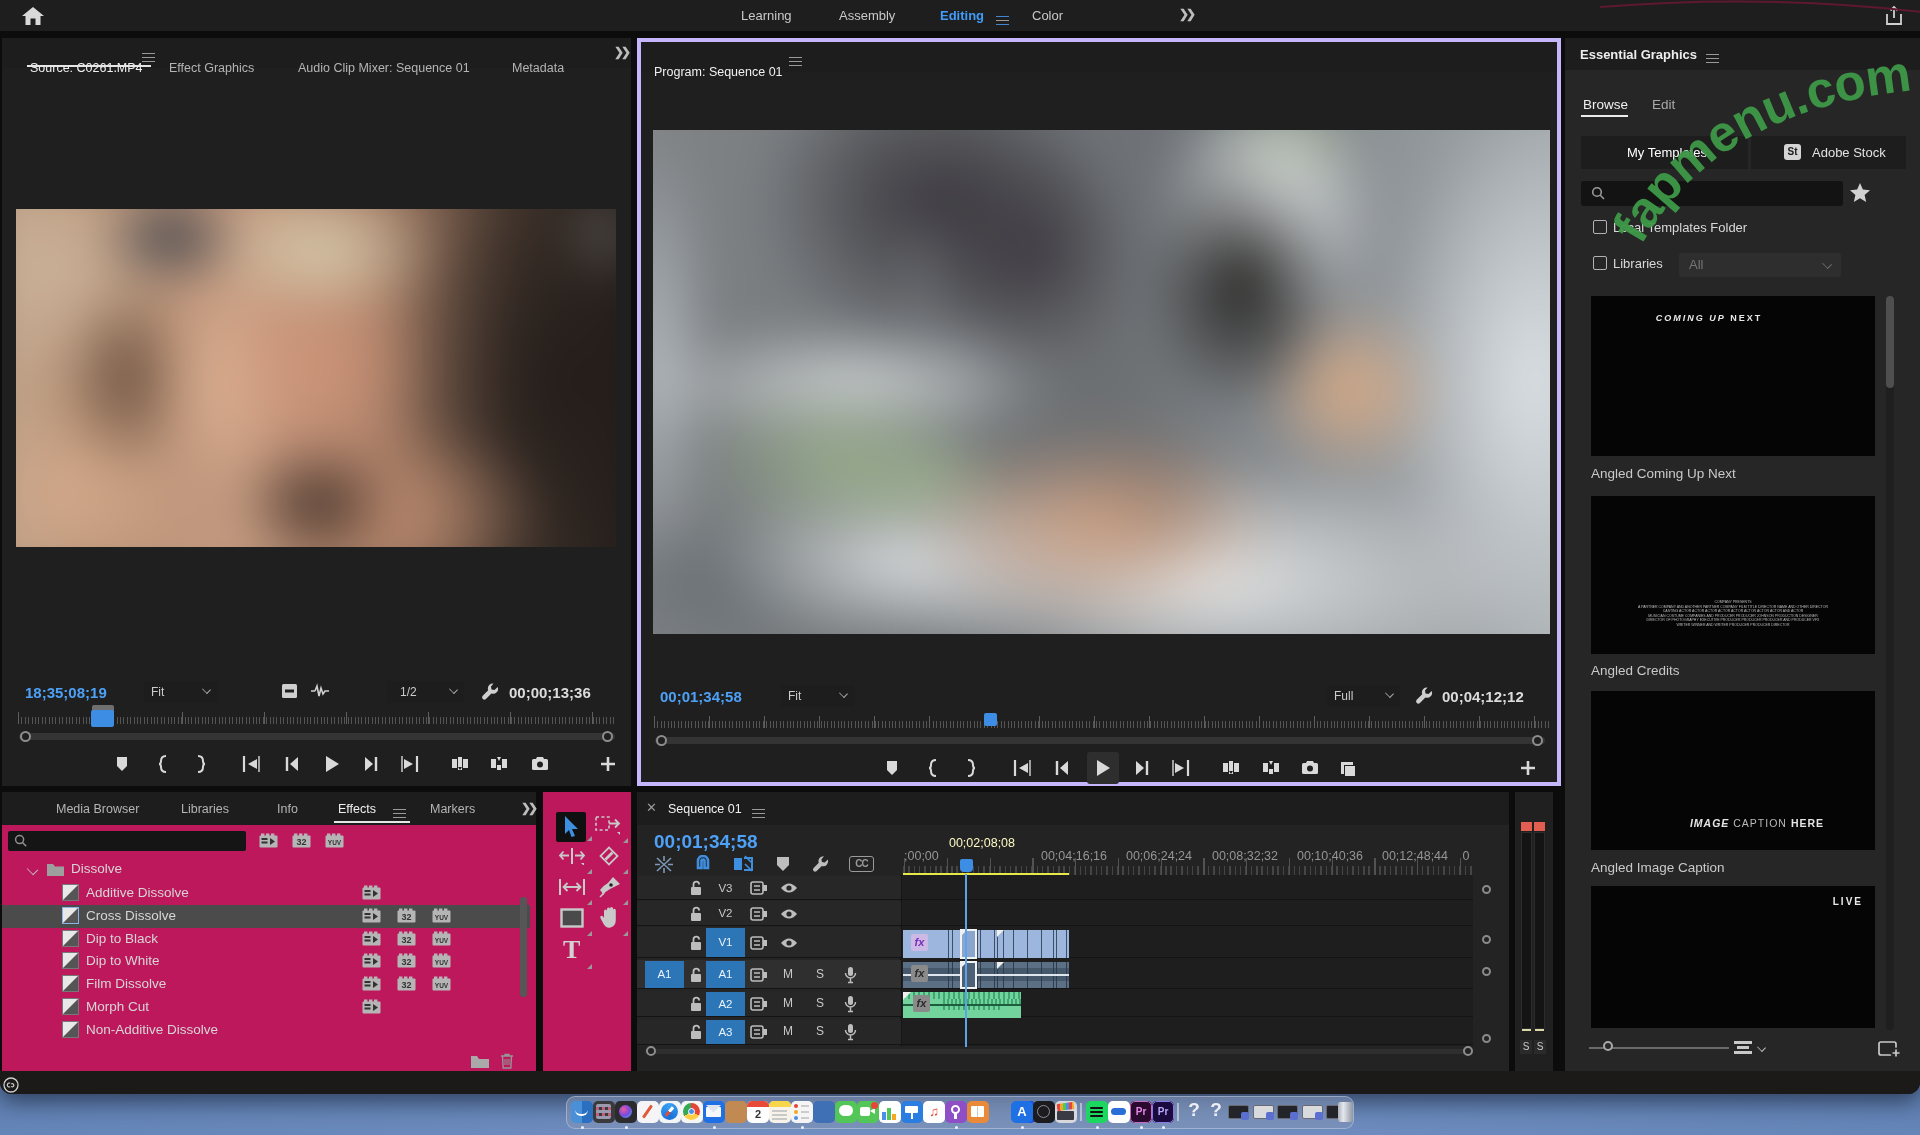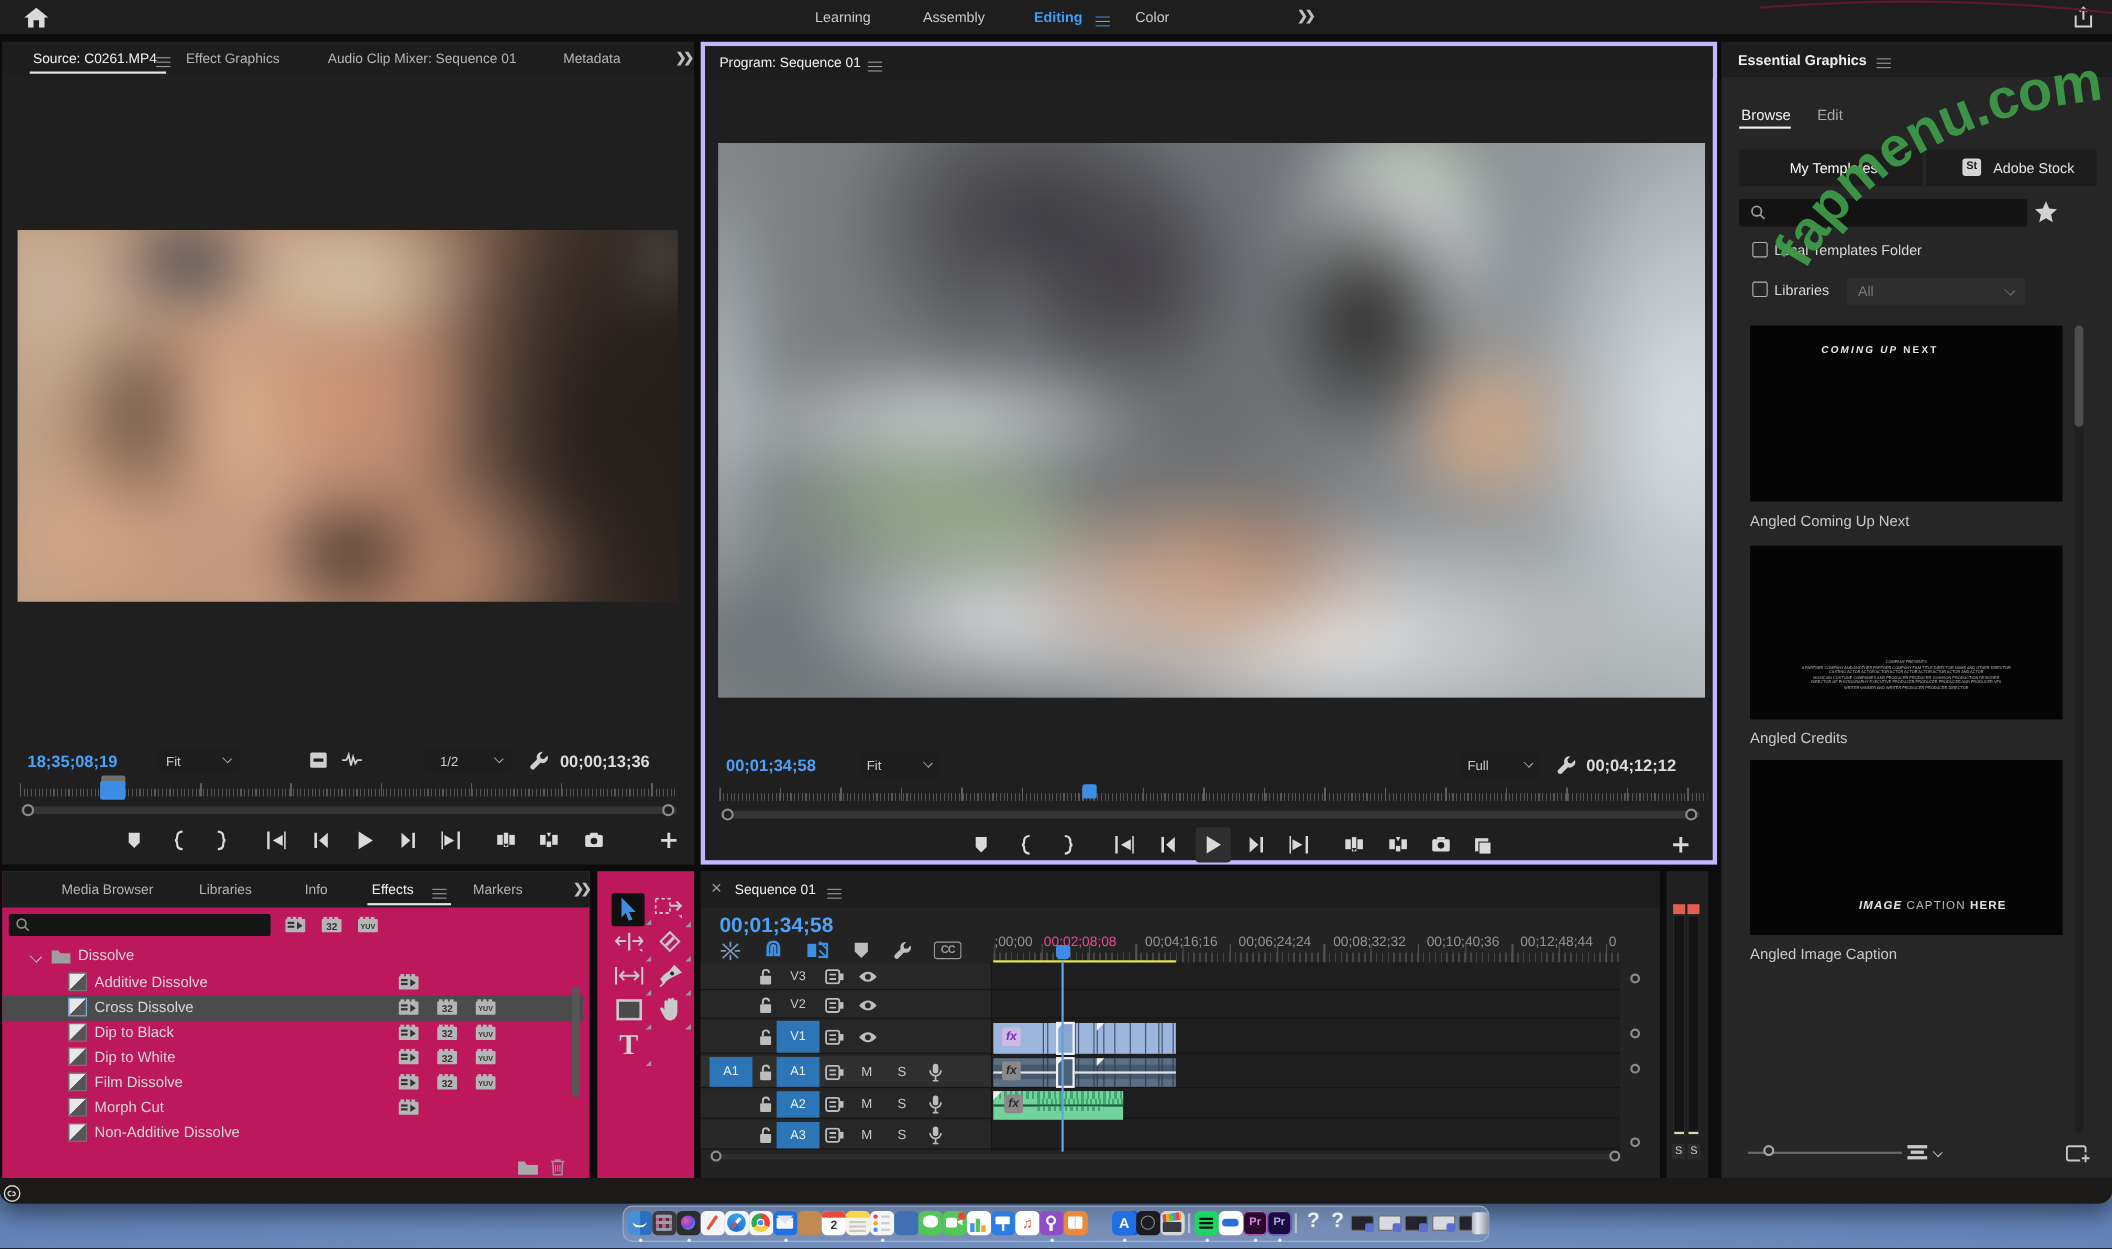--- a/index.html
+++ b/index.html
@@ -4,21 +4,21 @@
 <style>
   * { margin:0; padding:0; box-sizing:border-box; }
   html,body { width:1920px; height:1135px; overflow:hidden; background:#000; }
   body { font-family:"Liberation Sans", sans-serif; position:relative; }
   .abs { position:absolute; }
   #desktop { left:0; top:1040px; width:1920px; height:95px;
     background:radial-gradient(130% 170% at 50% 120%, #7693c3 0%, #6383b6 45%, #52709e 82%, #486289 100%); }
   #appwin { left:0; top:0; width:1920px; height:1094px; background:#0c0c0c; border-radius:0 0 12px 12px; overflow:hidden; box-shadow:0 8px 22px rgba(10,16,30,.55); }
   .panel { position:absolute; background:#be185d; }
   .tabbar { position:absolute; left:0; top:0; right:0; height:30px; background:#1d1d1d; }
-  .tab { position:absolute; top:0; height:30px; line-height:30px; font-size:12.5px; color:#b4b4b4; white-space:nowrap; }
+  .tab { position:absolute; top:15px; height:30px; line-height:30px; font-size:12.5px; color:#b4b4b4; white-space:nowrap; }
   .tab.active { color:#f0f0f0; }
   .tabunder { position:absolute; height:2px; background:#e6e6e6; }
   .ham { display:inline-block; width:13px; height:9px; border-top:1.5px solid #999; border-bottom:1.5px solid #999; position:relative; vertical-align:middle; }
   .ham:after { content:""; position:absolute; left:0; right:0; top:2.6px; height:1.5px; background:#999; }
   .chev2 { font-size:12px; color:#bdbdbd; letter-spacing:-3px; font-weight:bold; }
   .tc-blue { color:#4da1f7; font-weight:bold; }
   .tc-white { color:#dcdcdc; font-weight:bold; }
   .ddown { position:absolute; height:22px; background:#1d1d1d; border-radius:2px; color:#ccc; font-size:12px; line-height:22px; }
   .ddown .cv { position:absolute; right:7px; top:8px; width:7px; height:7px; border-right:1.6px solid #aaa; border-bottom:1.6px solid #aaa; transform:rotate(45deg) scale(1,.8); transform-origin:center; margin-top:-3px; }
   svg { display:block; }
@@ -295,20 +295,23 @@
     </div>
     <div class="abs" style="left:26px;top:428px;font-size:13.5px;color:#c9c9c9;">Angled Coming Up Next</div>
     <div class="abs" style="left:26px;top:458px;width:284px;height:158px;background:#050505;">
       <div class="abs" style="left:12px;top:104px;width:260px;font-size:3.5px;color:#bdbdbd;text-align:center;line-height:4.6px;">COMPANY PRESENTS<br>A PARTNER COMPANY AND ANOTHER PARTNER COMPANY FILM TITLE DIRECTOR NAME AND OTHER DIRECTOR<br>CASTING ACTOR ACTOR ACTOR ACTOR ACTOR ACTOR ACTOR ACTOR AND ACTOR<br>MUSICIAN COSTUME COMPANIES AND PRODUCER PRODUCER JOHNSON PRODUCTION DESIGNER<br>DIRECTOR OF PHOTOGRAPHY EXECUTIVE PRODUCER PRODUCER PRODUCER AND PRODUCER VFX<br>WRITER WINNER AND WRITER PRODUCER PRODUCER DIRECTOR</div>
     </div>
     <div class="abs" style="left:26px;top:625px;font-size:13.5px;color:#c9c9c9;">Angled Credits</div>
     <div class="abs" style="left:26px;top:653px;width:284px;height:159px;background:#050505;">
       <div class="abs" style="left:24px;top:126px;width:284px;text-align:center;font-size:10.5px;color:#e4e4e4;letter-spacing:1px;"><b><i>IMAGE</i></b> <span style="color:#b9b9b9;margin-top:35px;">CAPTION</span> <b>HERE</b></div>
     </div>
     <div class="abs" style="left:26px;top:822px;font-size:13.5px;color:#c9c9c9;">Angled Image Caption</div>
+    <div class="abs" style="left:26px;top:848px;width:284px;height:142px;background:#050505;">
+      <div class="abs" style="right:12px;top:10px;font-size:10px;color:#e8e8e8;font-weight:bold;letter-spacing:2px;">LIVE</div>
+    </div>
 
     <div class="abs" style="left:24px;top:1009px;width:140px;height:2px;background:#6a6a6a;"></div>
     <div class="abs" style="left:38px;top:1003px;width:10px;height:10px;border:2.4px solid #a8a8a8;border-radius:50%;background:#282828;"></div>
     <div class="abs" style="left:169px;top:1003px;width:18px;height:13px;border-top:3px solid #c9c9c9;border-bottom:3px solid #c9c9c9;"></div>
     <div class="abs" style="left:172px;top:1008px;width:12px;height:3px;background:#c9c9c9;"></div>
     <div class="abs" style="left:193px;top:1006px;width:7px;height:7px;border-right:1.8px solid #bdbdbd;border-bottom:1.8px solid #bdbdbd;transform:rotate(45deg) scale(1,.8);"></div>
     <svg class="abs" style="left:313px;top:1000px;" width="24" height="22" viewBox="0 0 24 22">
         <rect x="1" y="4" width="17" height="13" rx="2" fill="none" stroke="#c9c9c9" stroke-width="1.7"></rect>
         <circle cx="18" cy="15" r="5.5" fill="#282828"></circle>
         <path d="M18 11.5 L18 18.5 M14.5 15 L21.5 15" stroke="#c9c9c9" stroke-width="1.7"></path>
@@ -574,21 +577,21 @@
         <svg class="abs" style="left:139px;top:64px;" width="14" height="16" viewBox="0 0 14 16">
           <path d="M1 1 L13 1 L13 9 L7 15 L1 9 Z" fill="#bdbdbd"></path>
         </svg>
         <svg class="abs" style="left:174px;top:62px;" width="19" height="19" viewBox="0 0 20 20">
           <path d="M13.5 2.5 a5 5 0 0 0 -5.3 6.8 L2.5 15 a2.3 2.3 0 0 0 3.2 3.2 L11.4 12.5 a5 5 0 0 0 6.3 -6.6 L14.5 9 L11.5 8.5 L11 5.5 Z" fill="#bdbdbd"></path>
         </svg>
         <div class="abs" style="left:212px;top:64px;width:25px;height:16px;border:1.8px solid #9a9a9a;border-radius:3px;color:#9a9a9a;font-size:10px;font-weight:bold;text-align:center;line-height:13px;letter-spacing:-1px;">CC</div>
       </div>
     <div id="tl-ruler">
         <div class="abs" style="left:267px;top:57px;font-size:12.5px;color:#959595;">;00;00</div>
-        <div class="abs" style="left:291px;width:108px;text-align:center;top:57px;font-size:12.5px;color:#ec4899;">00;02;08;08</div>
+        <div class="abs" style="left:291px;width:108px;text-align:center;top:44px;font-size:12.5px;color:#fef9c3;">00;02;08;08</div>
         <div class="abs" style="left:377px;width:120px;text-align:center;top:57px;font-size:12.5px;color:#959595;">00;04;16;16</div>
         <div class="abs" style="left:462px;width:120px;text-align:center;top:57px;font-size:12.5px;color:#959595;">00;06;24;24</div>
         <div class="abs" style="left:548px;width:120px;text-align:center;top:57px;font-size:12.5px;color:#959595;">00;08;32;32</div>
         <div class="abs" style="left:633px;width:120px;text-align:center;top:57px;font-size:12.5px;color:#959595;">00;10;40;36</div>
         <div class="abs" style="left:718px;width:120px;text-align:center;top:57px;font-size:12.5px;color:#959595;">00;12;48;44</div>
         <div class="abs" style="left:769px;width:120px;text-align:center;top:57px;font-size:12.5px;color:#959595;">0</div>
         <div class="abs" style="left:266px;top:74px;width:570px;height:9px;background:repeating-linear-gradient(90deg,#454545 0,#454545 1.4px,transparent 1.4px,transparent 5.35px);"></div>
         <div class="abs" style="left:267px;top:66px;width:1.4px;height:17px;background:#525252;"></div>
         <div class="abs" style="left:309.75px;top:66px;width:1.4px;height:17px;background:#525252;"></div>
         <div class="abs" style="left:352.5px;top:66px;width:1.4px;height:17px;background:#525252;"></div>

